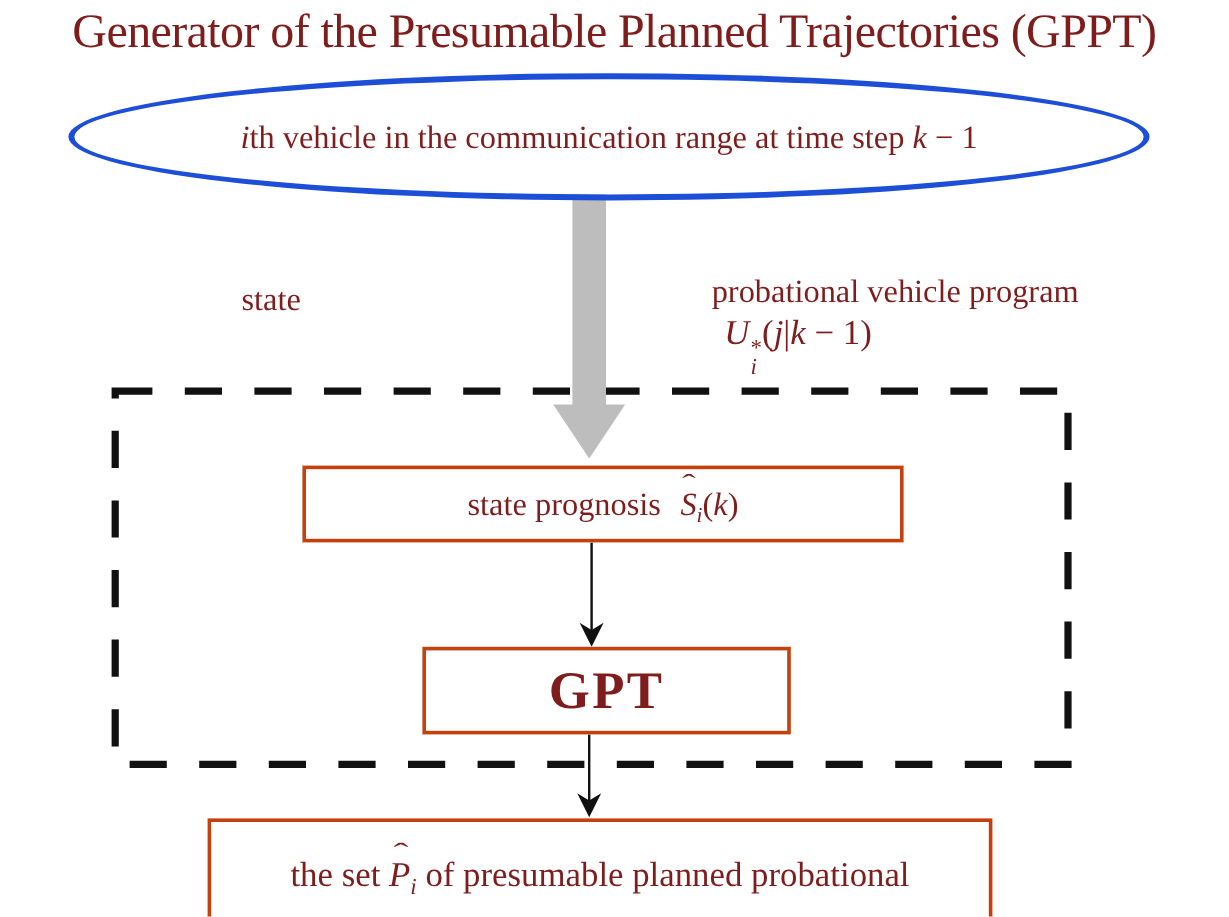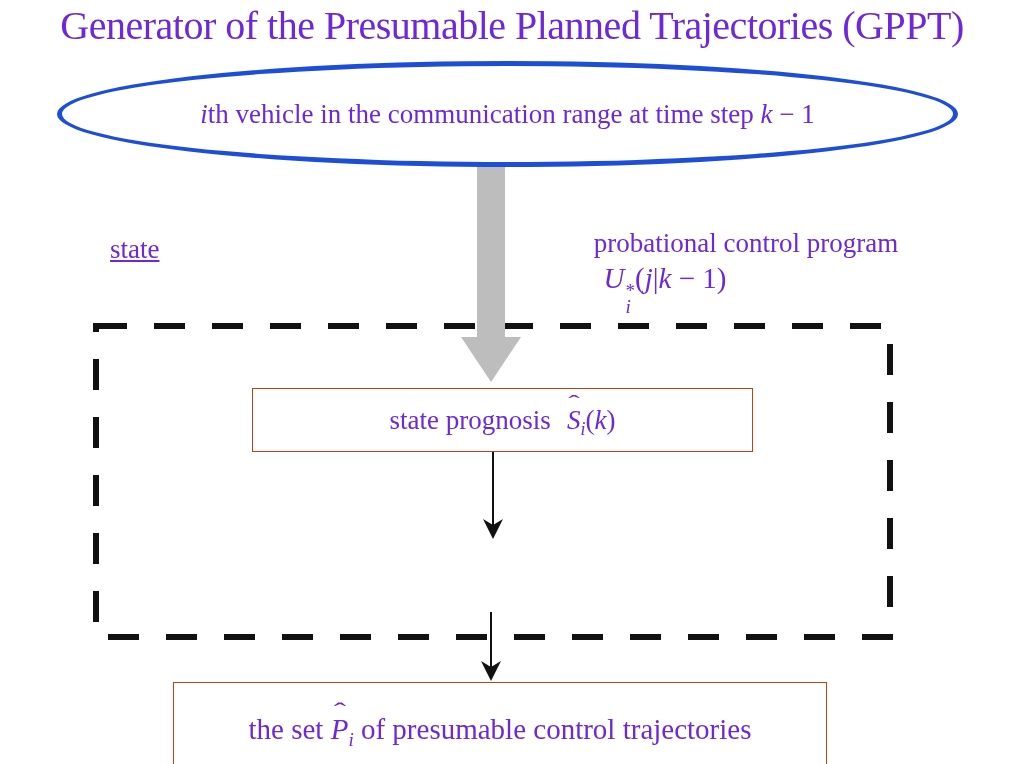--- a/index.html
+++ b/index.html
@@ -2,21 +2,21 @@
 <html><head>
 <meta charset="utf-8">
 <style>
   html, body { margin: 0; padding: 0; background: #ffffff; }
   .stage {
     position: relative;
     width: 1024px;
     height: 764px;
     background: #ffffff;
     font-family: "Liberation Serif", "DejaVu Serif", serif;
-    color: #6d28d9;
+    color: #7f1d1d;
     overflow: hidden;
   }
   .abs { position: absolute; }
 
   
   .title {
     top: 2px; left: 0; width: 1024px;
     text-align: center;
     font-size: 40px;
     letter-spacing: -0.5px;
@@ -34,28 +34,28 @@
     white-space: nowrap;
   }
 
   
   .comm-label {
     top: 171px; left: 0; width: 1024px;
     text-align: center;
     font-size: 27px;
     white-space: nowrap;
   }
-  .state-caption  { top: 234px; left: 110px; width: 232px; font-size: 27px; text-decoration: underline; }
+  .state-caption  { top: 234px; left: 110px; width: 232px; text-align: center; font-size: 27px; }
   .state-formula  { top: 265px; left: 110px; width: 232px; text-align: center; font-size: 29px; }
   .ctrl-caption   { top: 228px; left: 520px; width: 452px; text-align: center; font-size: 27px; white-space: nowrap; }
   .ctrl-formula   { top: 262px; left: 520px; width: 290px; text-align: center; font-size: 29px; white-space: nowrap; }
 
   
   .node-box {
-    border: 1px solid #c2410c;
+    border: 3px solid #c2410c;
     box-sizing: border-box;
     display: flex; align-items: center; justify-content: center;
     background: #ffffff;
     white-space: nowrap;
   }
   .prognosis-box { left: 252px; top: 388px; width: 501px; height: 64px; font-size: 27px; }
   .gpt-box       { left: 352px; top: 539px; width: 307px; height: 73px; font-size: 44px; font-weight: bold; letter-spacing: 2px; }
   .output-box    { left: 173px; top: 682px; width: 654px; height: 94px; font-size: 29px; }
 
   
@@ -105,32 +105,35 @@
 
   <div class="abs title">Generator of the Presumable Planned Trajectories (GPPT)</div>
 
   <div class="abs ellipse">
     <span><span class="mvar">i</span><span>th vehicle in the communication range at time step </span><span class="mvar">k</span><span> − 1</span></span>
   </div>
 
 
   <div class="abs state-caption">state</div>
 
-  <div class="abs ctrl-caption">probational control program</div>
+  <div class="abs ctrl-caption">probational vehicle program</div>
   <div class="abs ctrl-formula">
     <span class="mvar">U</span><span class="supsub">
         <span class="ss-sup">*</span>
         <span class="ss-sub">i</span>
       </span><span>(</span><span class="mvar">j</span><span>|</span><span class="mvar">k</span><span> − 1)</span>
   </div>
 
   <div class="abs node-box prognosis-box">
     <span>state prognosis</span>
       <span class="formula-gap"></span>
     <span><span class="hatted"><span class="hat">ˆ</span><span>S</span></span><sub class="msub"><span class="mvar">i</span></sub><span>(</span><span class="mvar">k</span><span>)</span></span>
   </div>
 
+  <div class="abs node-box gpt-box">
+    <span>GPT</span>
+  </div>
 
   <div class="abs node-box output-box">
-    <span><span>the set </span><span class="hatted"><span class="hat">ˆ</span><span>P</span></span><sub class="msub"><span class="mvar">i</span></sub><span> of presumable control trajectories</span></span>
+    <span><span>the set </span><span class="hatted"><span class="hat">ˆ</span><span>P</span></span><sub class="msub"><span class="mvar">i</span></sub><span> of presumable planned probational</span></span>
   </div>
 
 </div>
 
 </body></html>

